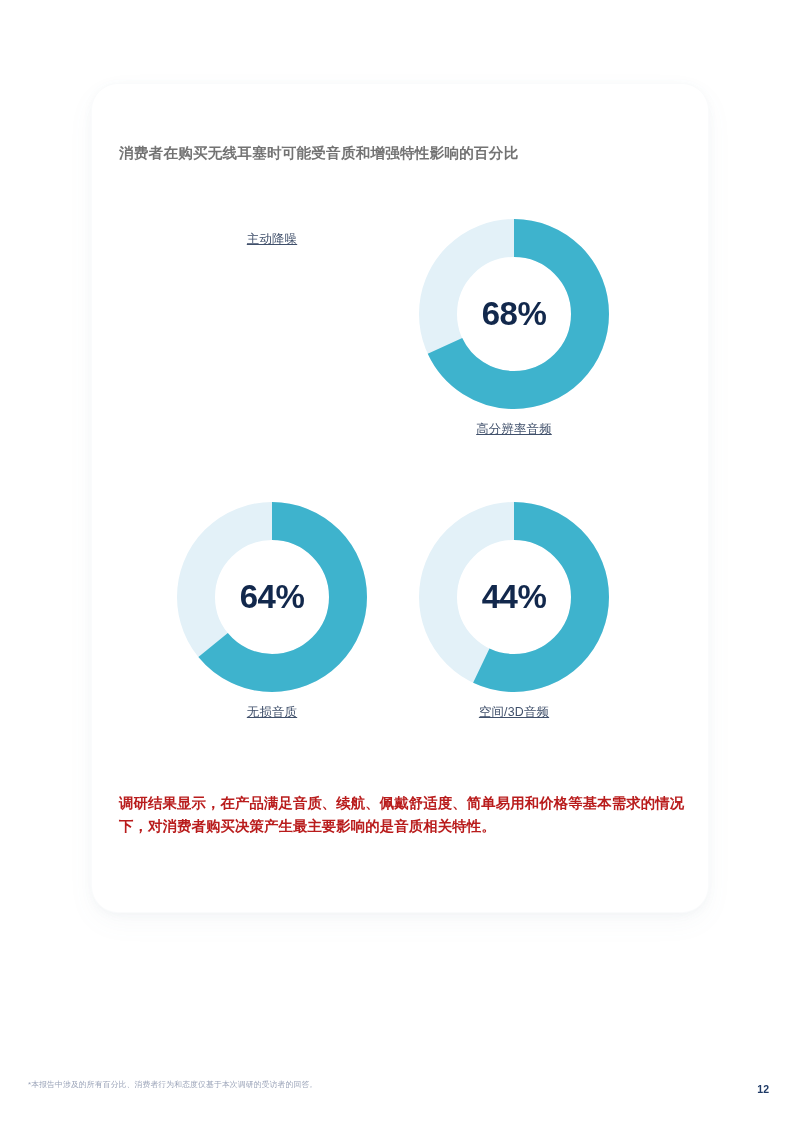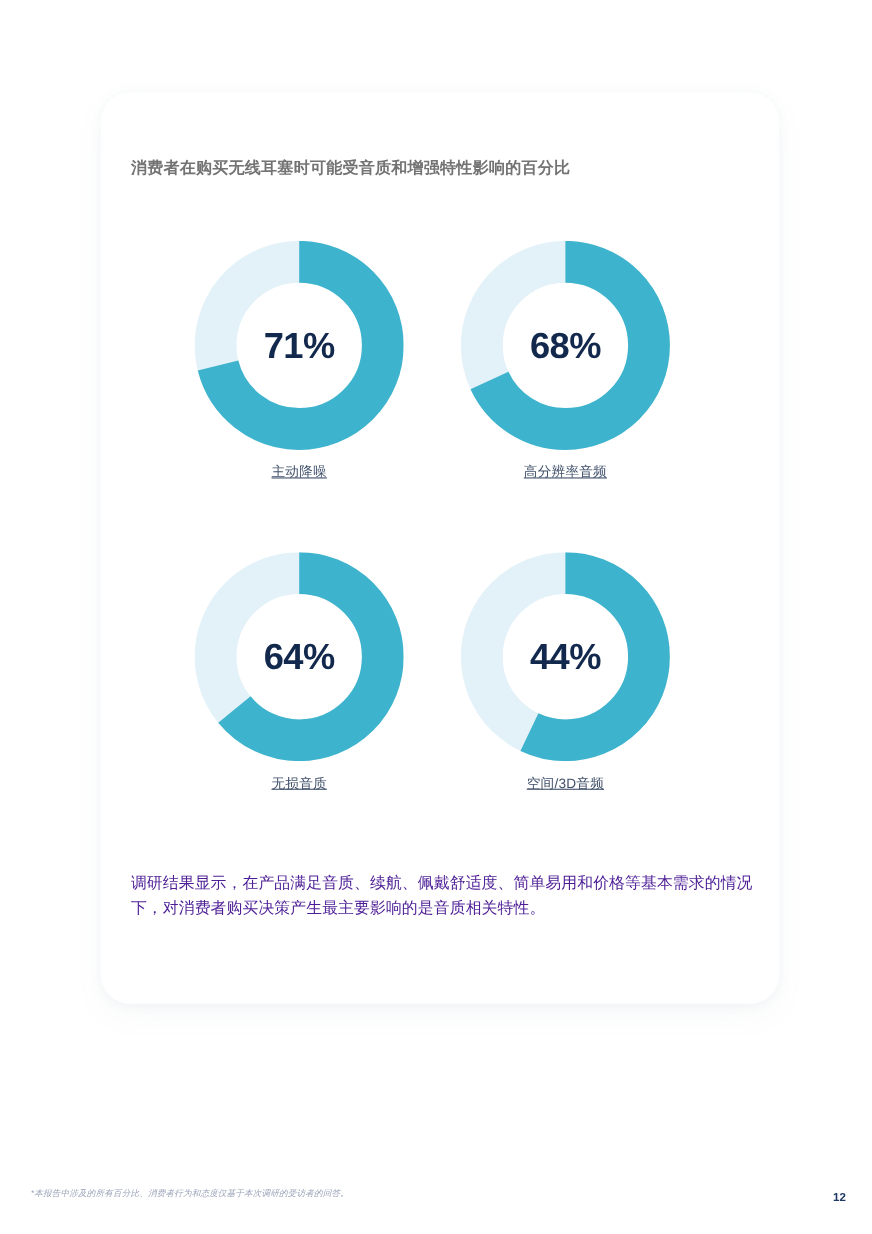--- a/index.html
+++ b/index.html
@@ -85,60 +85,52 @@
     text-decoration: underline;
   }
 
   
   #card-body {
     position: absolute;
     left: 119px;
     top: 792px;
     width: 566px;
     font-size: 14.4px;
-    font-weight: normal;
-    color: #4c1d95;
+    font-weight: bold;
+    color: #b91c1c;
     line-height: 1.62;
     letter-spacing: 0.1px;
   }
 
   
   #footer-note {
     position: absolute;
     left: 28px;
     top: 1079px;
     font-size: 7.8px;
     color: #9aa3b8;
     letter-spacing: 0.15px;
-    font-style: italic;
   }
   #footer-page {
     position: absolute;
     right: 24px;
     top: 1083px;
     font-size: 10.5px;
     font-weight: bold;
     color: #1f3a66;
   }
 </style>
 </head>
 <body>
 
 <div id="card"></div>
 
 <div id="card-title">消费者在购买无线耳塞时可能受音质和增强特性影响的百分比</div>
 
 <div class="donut-cell c0">
-  <div class="donut-wrap">
-    <svg class="donut-svg" viewBox="0 0 190 190">
-      <circle class="donut-track" cx="95" cy="95" r="76" fill="none" stroke="#e3f1f8" stroke-width="38"></circle>
-      <circle class="donut-fill" cx="95" cy="95" r="76" fill="none" stroke="#3eb3cd" stroke-width="38" transform="rotate(-90 95 95)" stroke-dasharray="339.04067917541045 138.48140417023808"></circle>
-    </svg>
-    <div class="donut-value">71%</div>
-  </div>
   <div class="donut-label">主动降噪</div>
 </div>
 
 <div class="donut-cell c1">
   <div class="donut-wrap">
     <svg class="donut-svg" viewBox="0 0 190 190">
       <circle class="donut-track" cx="95" cy="95" r="76" fill="none" stroke="#e3f1f8" stroke-width="38"></circle>
       <circle class="donut-fill" cx="95" cy="95" r="76" fill="none" stroke="#3eb3cd" stroke-width="38" transform="rotate(-90 95 95)" stroke-dasharray="324.715016675041 152.80706667060753"></circle>
     </svg>
     <div class="donut-value">68%</div>

